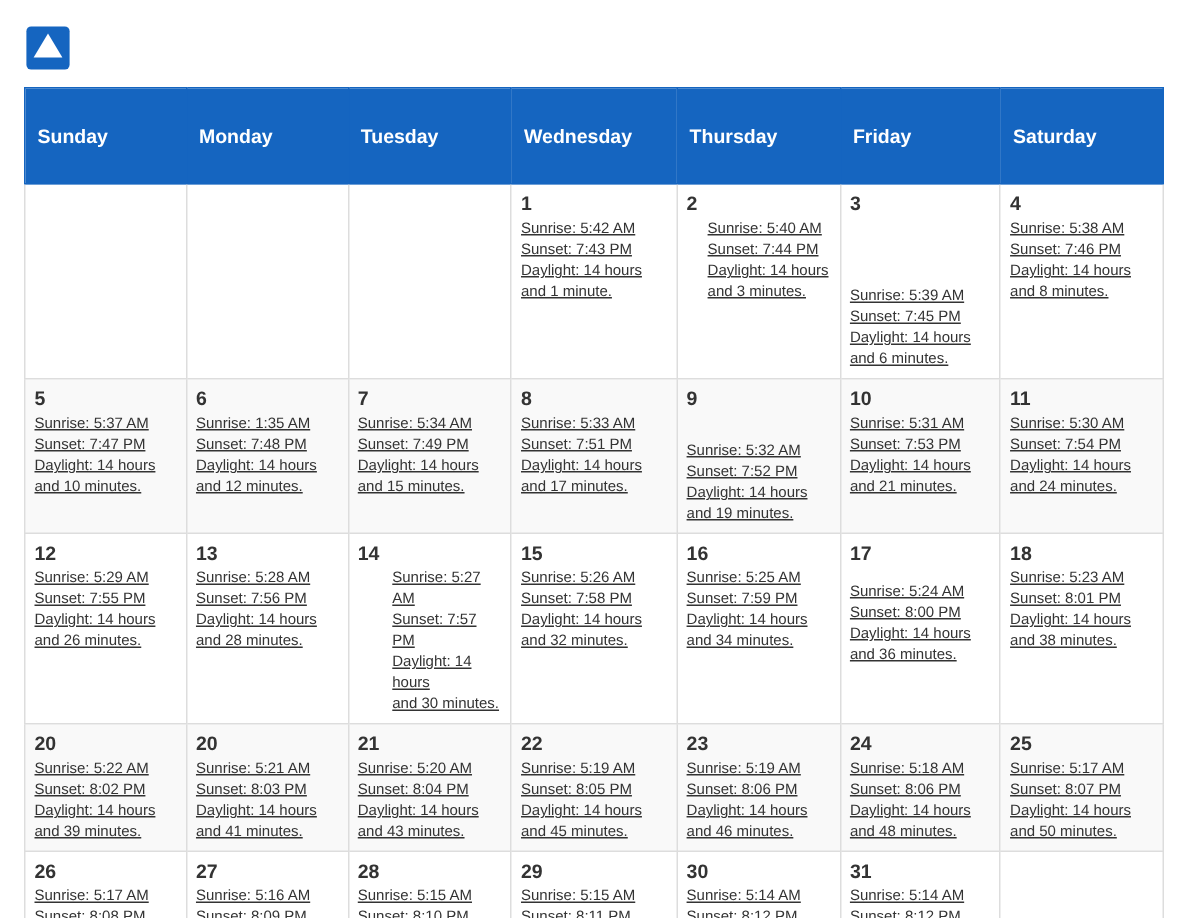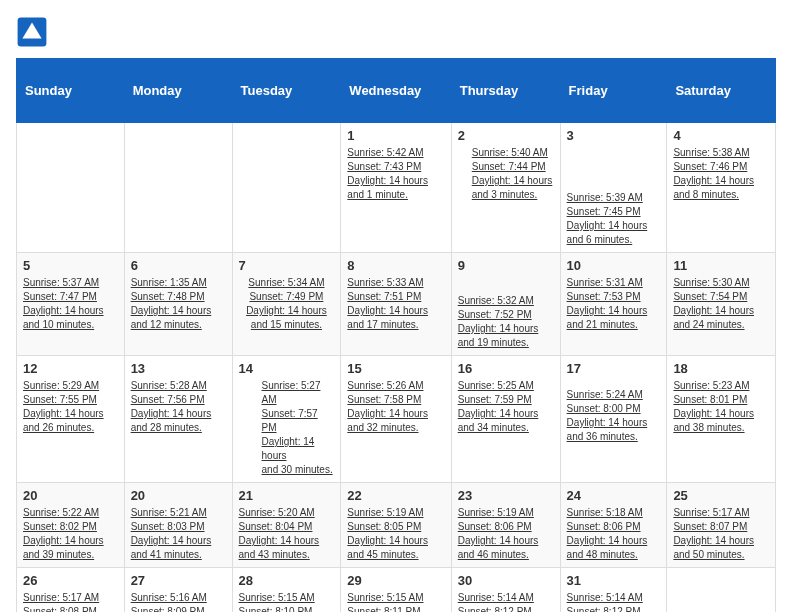--- a/index.html
+++ b/index.html
@@ -163,21 +163,21 @@
         </td>
         <td>
           <div class="day-number">6</div>
           <div class="day-info" style="white-space: pre-line;">Sunrise: 1:35 AM
 Sunset: 7:48 PM
 Daylight: 14 hours
 and 12 minutes.</div>
         </td>
         <td>
           <div class="day-number">7</div>
-          <div class="day-info" style="white-space: pre-line; text-align: center;">Sunrise: 5:34 AM
+          <div class="day-info" style="white-space: pre-line;">Sunrise: 5:34 AM
 Sunset: 7:49 PM
 Daylight: 14 hours
 and 15 minutes.</div>
         </td>
         <td>
           <div class="day-number">8</div>
           <div class="day-info" style="white-space: pre-line;">Sunrise: 5:33 AM
 Sunset: 7:51 PM
 Daylight: 14 hours
 and 17 minutes.</div>

